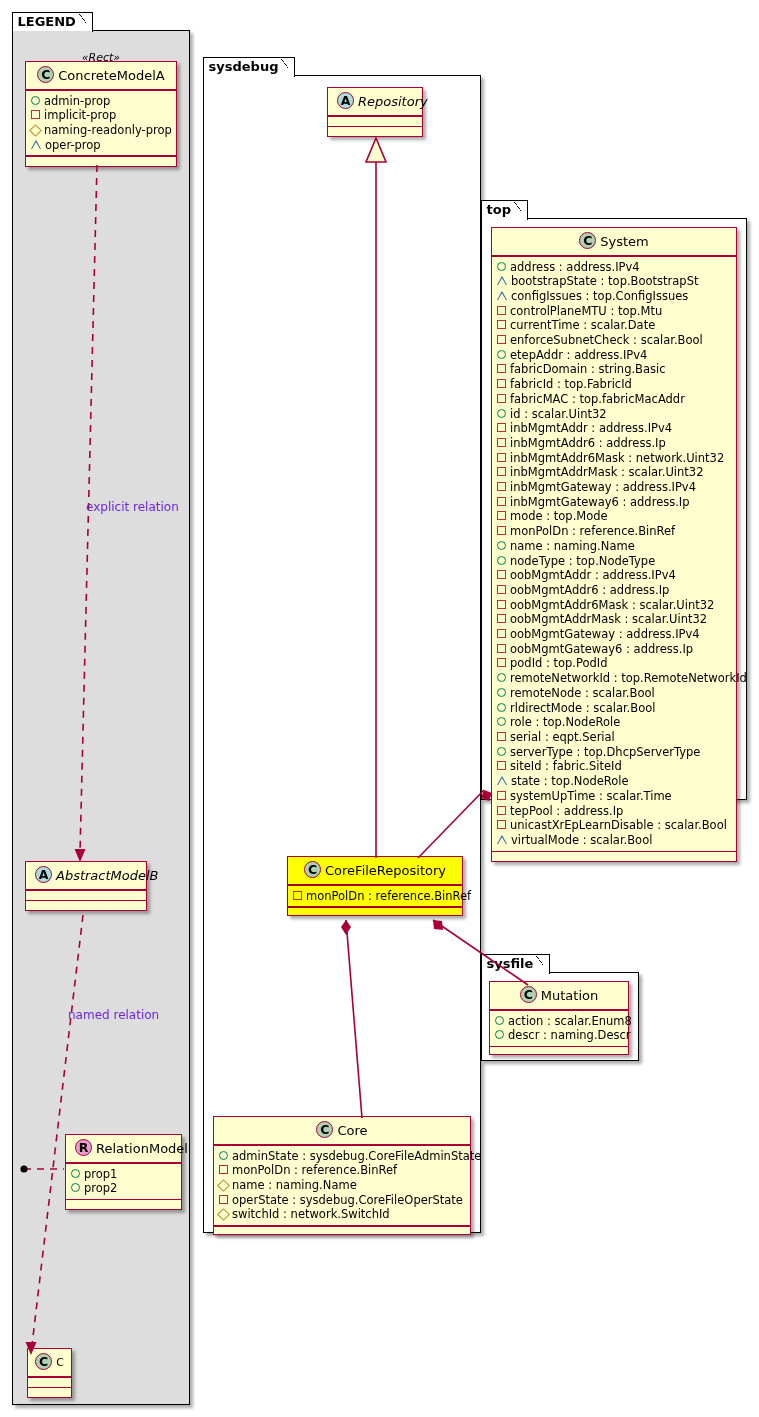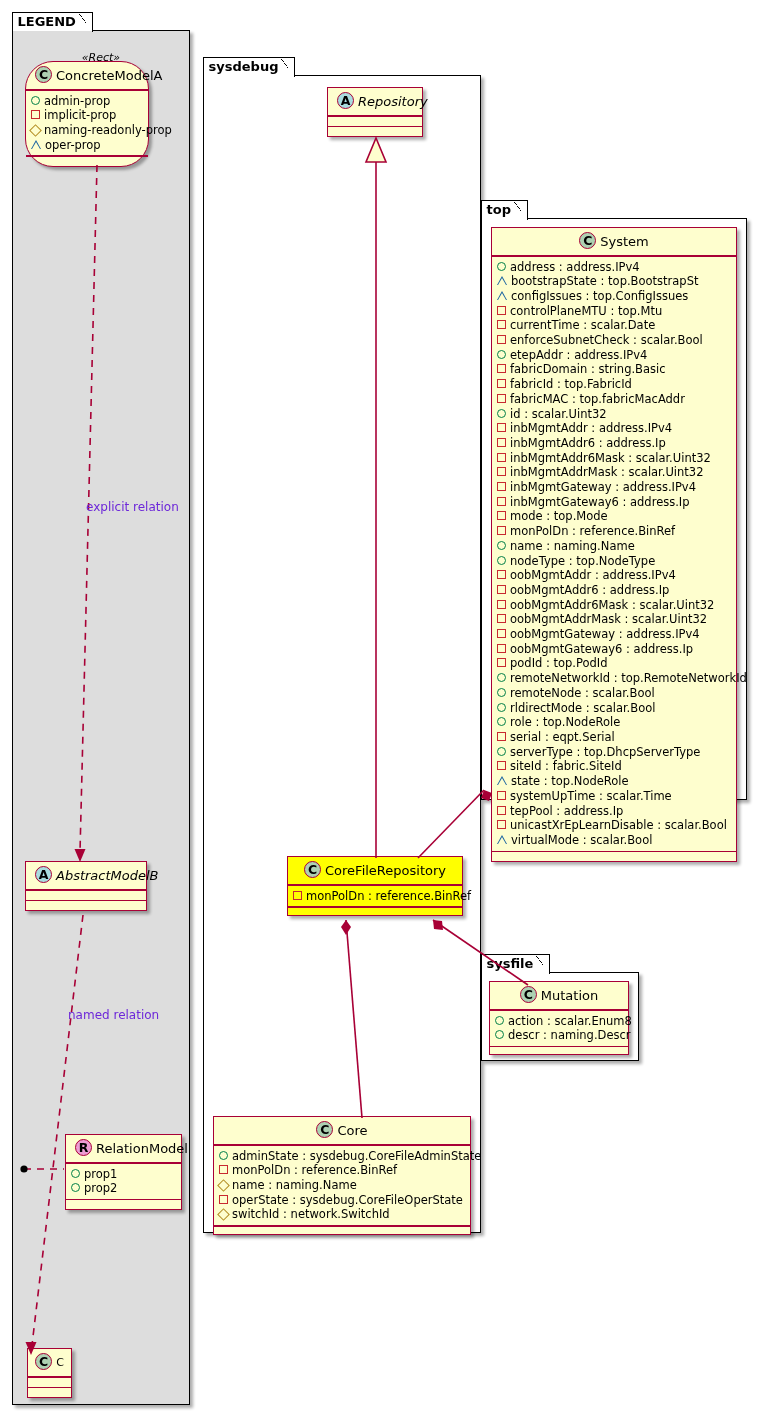--- a/index.html
+++ b/index.html
@@ -222,21 +222,21 @@
     <polygon points="433,920 442,921 443,930 434,929" fill="#A80036"></polygon>
   </svg>
 
   <div class="pkg legend-pkg" style="left:12px; top:30px; width:178px; height:1375px;">
     <div class="pkg-tab">
       <span>LEGEND</span>
     </div>
 
     <div class="stereo" style="top:20px;">«Rect»</div>
 
-    <div class="cls" style="left:12px; top:30px; width:124px;border-radius:28px;">
+    <div class="cls" style="left:12px; top:30px; width:152px;">
       <div class="cls-head">
         <span class="badge c">C</span><span class="nm">ConcreteModelA</span>
       </div>
       <div class="sep"></div>
       <div class="cls-attrs">
         <span class="attr"><i class="g circle"></i><span class="alabel">admin-prop</span></span>
         <span class="attr"><i class="g square"></i><span class="alabel">implicit-prop</span></span>
         <span class="attr"><i class="g diamond"></i><span class="alabel">naming-readonly-prop</span></span>
         <span class="attr"><i class="g triangle"></i><span class="alabel">oper-prop</span></span>
       </div>
@@ -315,21 +315,21 @@
         <span class="attr"><i class="g square"></i><span class="alabel">controlPlaneMTU : top.Mtu</span></span>
         <span class="attr"><i class="g square"></i><span class="alabel">currentTime : scalar.Date</span></span>
         <span class="attr"><i class="g square"></i><span class="alabel">enforceSubnetCheck : scalar.Bool</span></span>
         <span class="attr"><i class="g circle"></i><span class="alabel">etepAddr : address.IPv4</span></span>
         <span class="attr"><i class="g square"></i><span class="alabel">fabricDomain : string.Basic</span></span>
         <span class="attr"><i class="g square"></i><span class="alabel">fabricId : top.FabricId</span></span>
         <span class="attr"><i class="g square"></i><span class="alabel">fabricMAC : top.fabricMacAddr</span></span>
         <span class="attr"><i class="g circle"></i><span class="alabel">id : scalar.Uint32</span></span>
         <span class="attr"><i class="g square"></i><span class="alabel">inbMgmtAddr : address.IPv4</span></span>
         <span class="attr"><i class="g square"></i><span class="alabel">inbMgmtAddr6 : address.Ip</span></span>
-        <span class="attr"><i class="g square"></i><span class="alabel">inbMgmtAddr6Mask : scalar.Uint32</span></span>
+        <span class="attr"><i class="g square"></i><span class="alabel">inbMgmtAddr6Mask : network.Uint32</span></span>
         <span class="attr"><i class="g square"></i><span class="alabel">inbMgmtAddrMask : scalar.Uint32</span></span>
         <span class="attr"><i class="g square"></i><span class="alabel">inbMgmtGateway : address.IPv4</span></span>
         <span class="attr"><i class="g square"></i><span class="alabel">inbMgmtGateway6 : address.Ip</span></span>
         <span class="attr"><i class="g square"></i><span class="alabel">mode : top.Mode</span></span>
         <span class="attr"><i class="g square"></i><span class="alabel">monPolDn : reference.BinRef</span></span>
         <span class="attr"><i class="g circle"></i><span class="alabel">name : naming.Name</span></span>
         <span class="attr"><i class="g circle"></i><span class="alabel">nodeType : top.NodeType</span></span>
         <span class="attr"><i class="g square"></i><span class="alabel">oobMgmtAddr : address.IPv4</span></span>
         <span class="attr"><i class="g square"></i><span class="alabel">oobMgmtAddr6 : address.Ip</span></span>
         <span class="attr"><i class="g square"></i><span class="alabel">oobMgmtAddr6Mask : scalar.Uint32</span></span>

